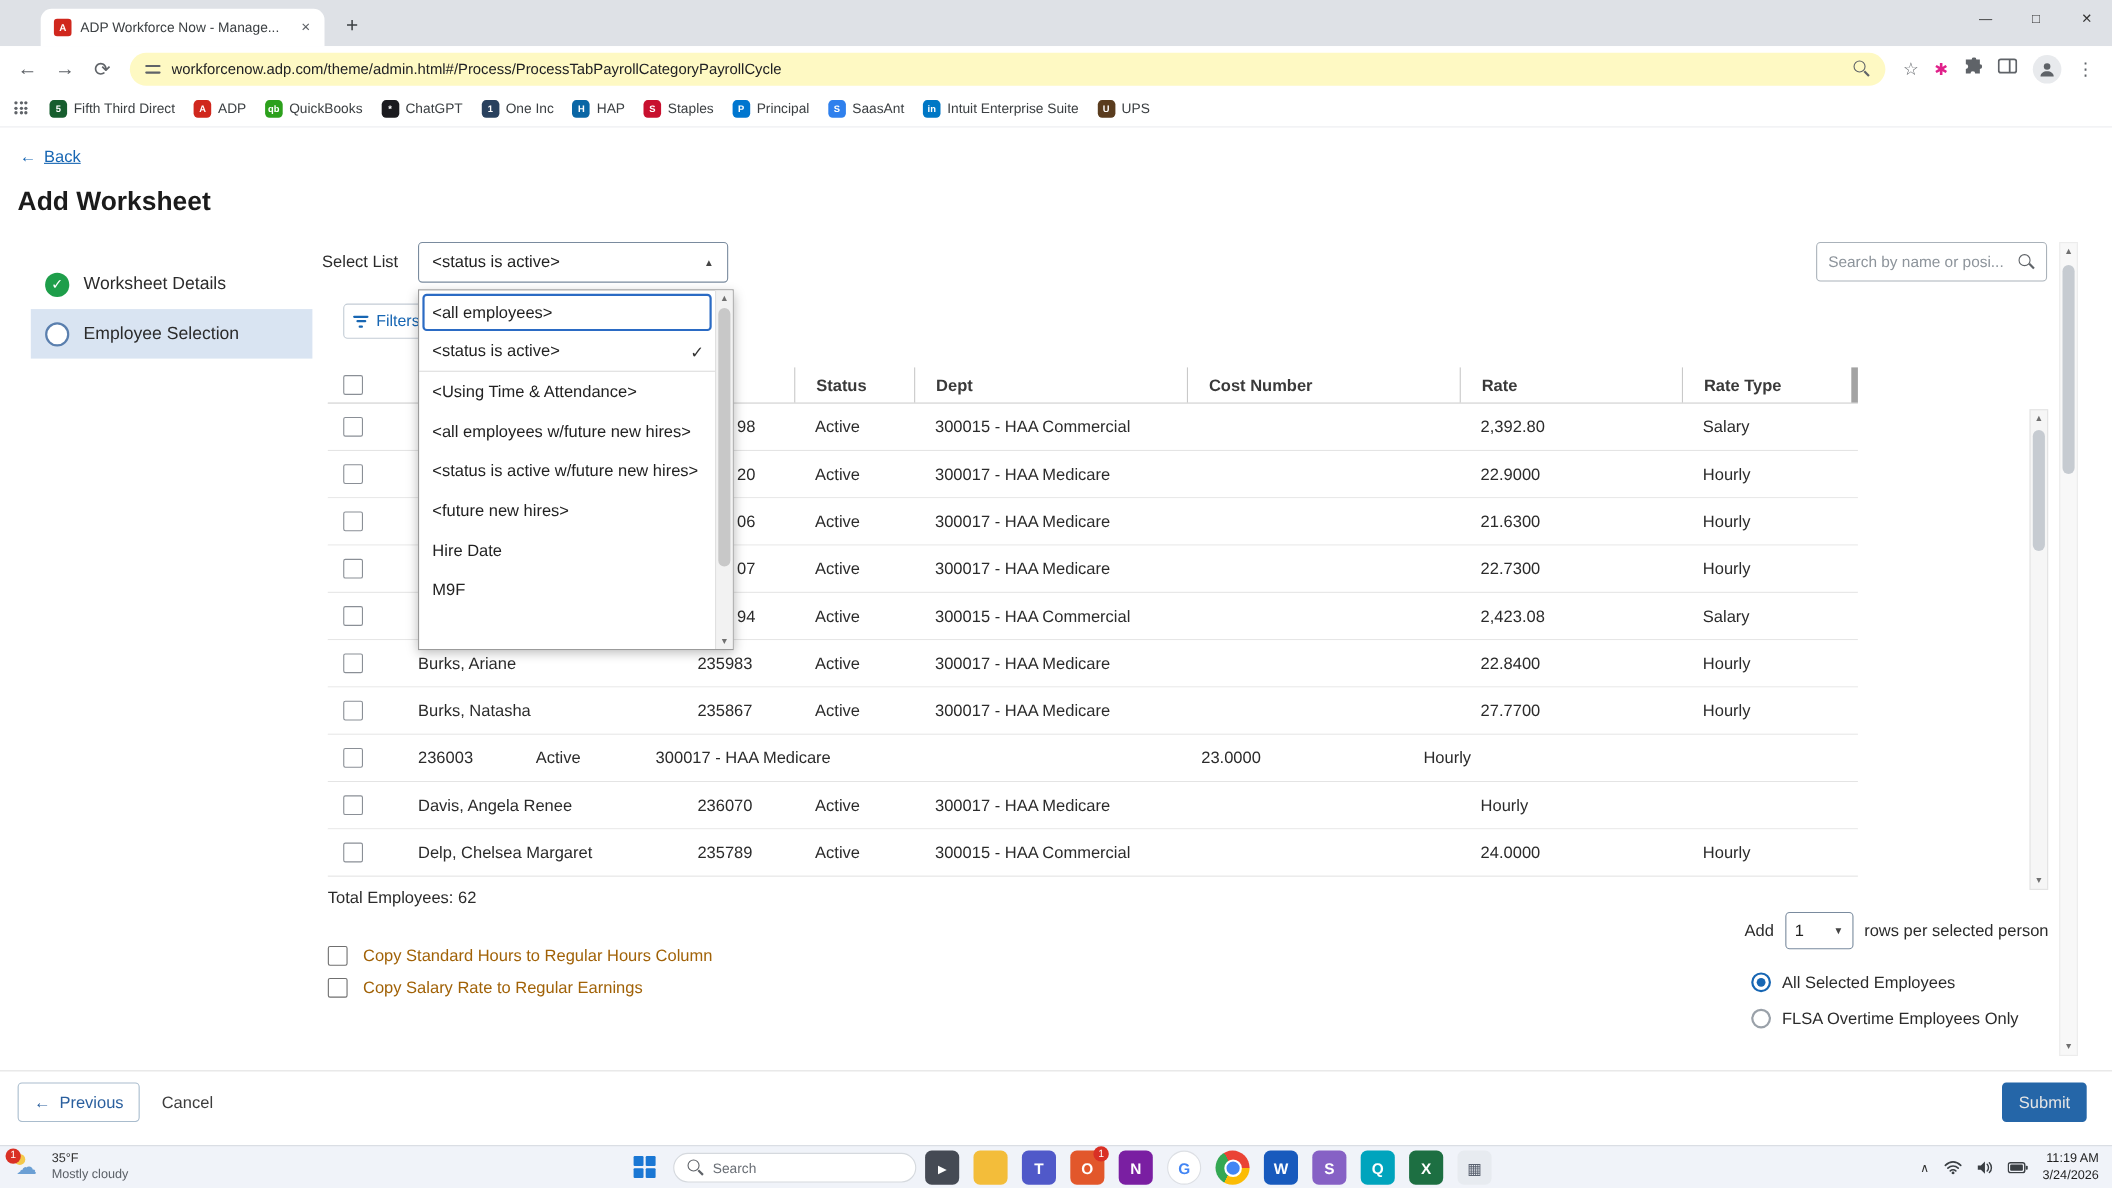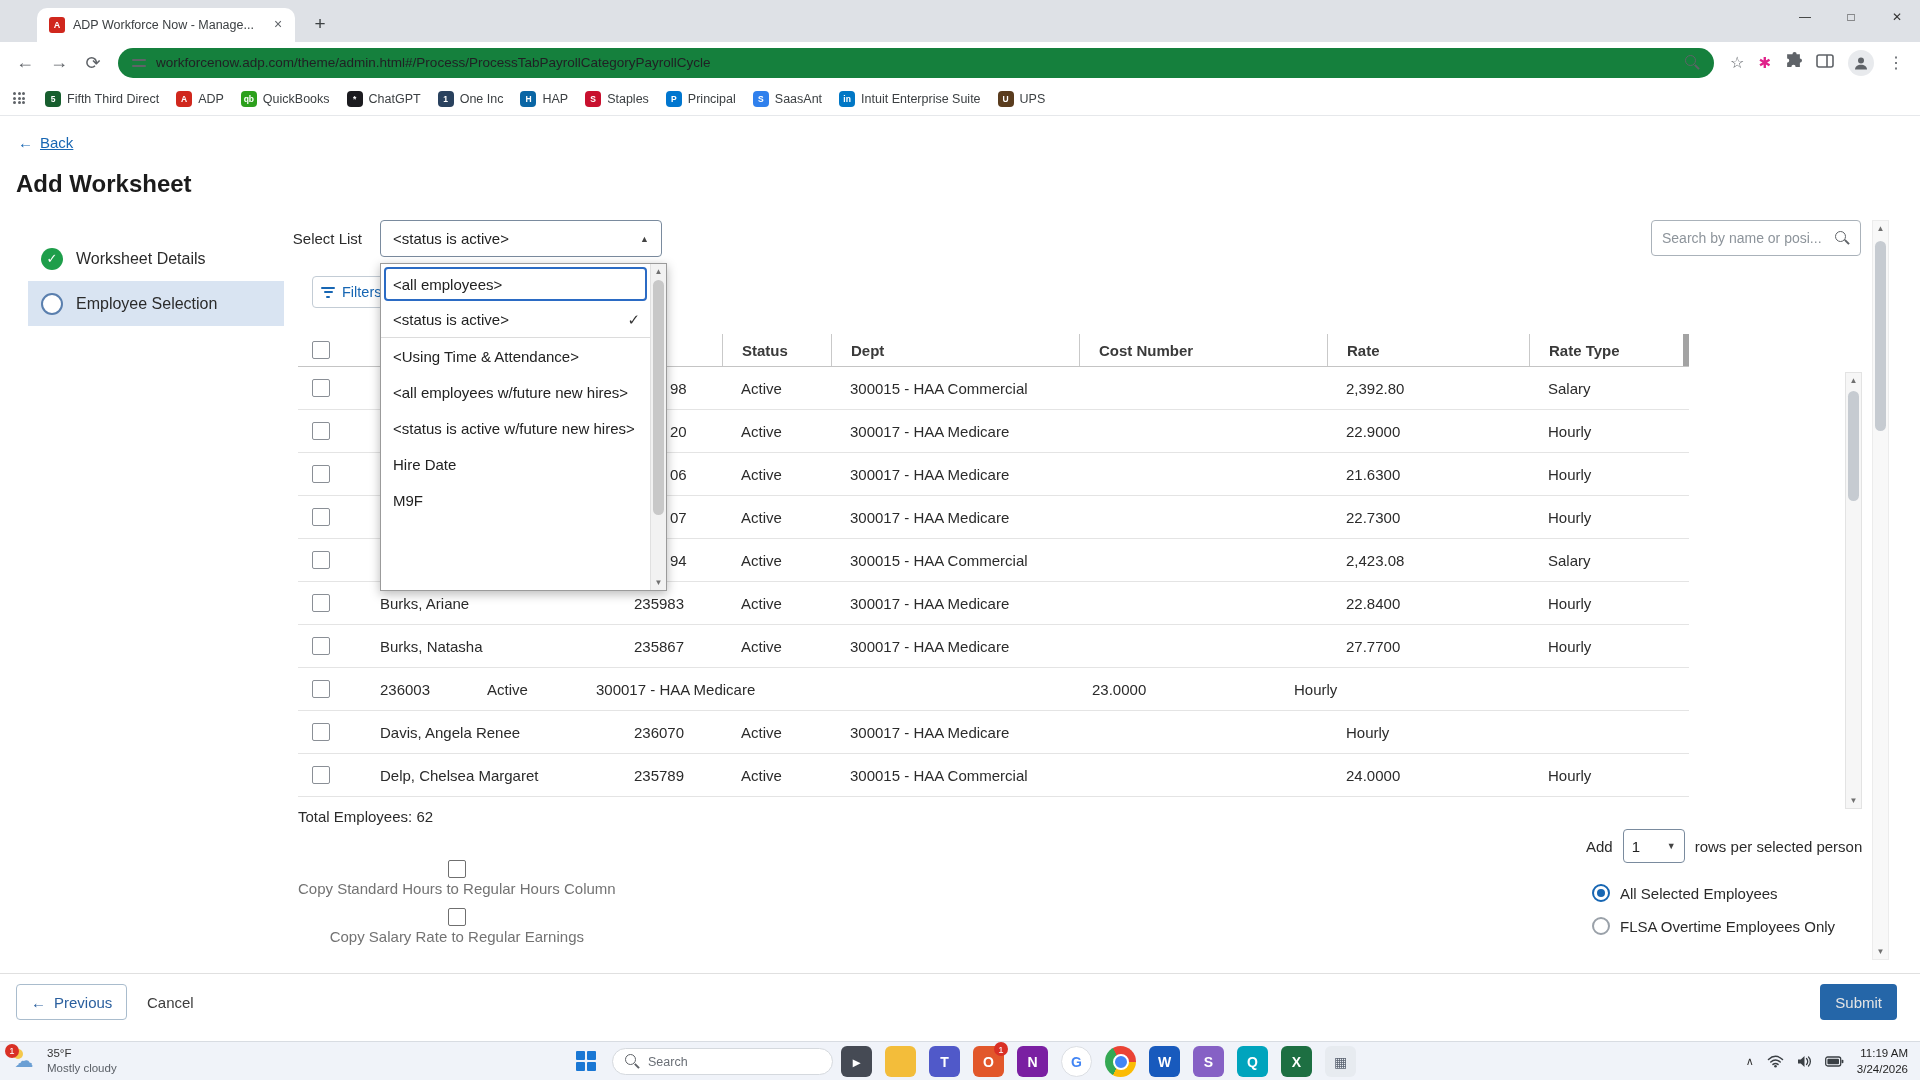--- a/index.html
+++ b/index.html
@@ -15,21 +15,21 @@
   .tab-favicon { width:16px; height:16px; border-radius:3px; background:#d0271d; color:#fff; font-size:9px;
                  font-weight:bold; display:flex; align-items:center; justify-content:center; flex:none; }
   .tab-title { flex:1; font-size:12.5px; color:#3c4043; white-space:nowrap; overflow:hidden; }
   .tab-close { font-size:14px; color:#5f6368; width:18px; height:18px; line-height:17px; text-align:center; border-radius:50%; flex:none;}
   .new-tab { position:absolute; left:306px; top:11px; width:28px; height:28px; text-align:center; line-height:26px; font-size:19px; color:#3c4043; }
   .win-controls { position:absolute; right:0; top:0; display:flex; }
   .win-btn { width:46px; height:34px; display:flex; align-items:center; justify-content:center; font-size:12px; color:#333; }
 
   .toolbar { position:absolute; top:42px; left:0; right:0; height:41px; background:#fff; display:flex; align-items:center; padding:0 8px; }
   .nav-btn { width:34px; height:34px; display:flex; align-items:center; justify-content:center; font-size:18px; color:#5f6368; border-radius:50%; flex:none; }
-  .omnibox { flex:1; height:30px; background:#15803d; border-radius:15px; display:flex; align-items:center; padding:0 14px; gap:10px; margin:0 8px; min-width:0; }
+  .omnibox { flex:1; height:30px; background:#fef9c3; border-radius:15px; display:flex; align-items:center; padding:0 14px; gap:10px; margin:0 8px; min-width:0; }
   .tune { width:14px; height:12px; position:relative; flex:none; }
   .tune::before,.tune::after { content:""; position:absolute; left:0; right:0; height:2px; background:#5f6368; border-radius:1px; }
   .tune::before { top:2px; } .tune::after { bottom:2px; }
   .omni-url { flex:1; font-size:13.5px; color:#202124; white-space:nowrap; overflow:hidden; }
   .mag { position:relative; width:15px; height:15px; flex:none; }
   .mag::before { content:""; position:absolute; width:9px; height:9px; border:1.8px solid #5f6368; border-radius:50%; left:0; top:0; }
   .mag::after { content:""; position:absolute; width:6px; height:1.8px; background:#5f6368; transform:rotate(45deg); left:8.5px; top:10.5px; }
   .toolbar-right { display:flex; align-items:center; gap:14px; padding:0 8px; flex:none; }
   .tb-glyph { font-size:16px; color:#5f6368; }
   .pink-ext { color:#e0218a; font-size:15px; }
@@ -95,21 +95,21 @@
   .sb-arrow.up { top:0; } .sb-arrow.down { bottom:0; }
   .sb-thumb { position:absolute; left:2px; right:2px; background:#c6cbd1; border-radius:6px; }
   .t-scroll { left:1547px; top:38px; width:17px; height:437px; }
   .t-scroll .sb-thumb { top:18px; height:110px; }
   .page-scroll { position:absolute; right:31px; top:104px; width:17px; height:740px; background:#f8f8f8; border:1px solid #ececec; }
   .page-scroll .sb-thumb { top:20px; height:190px; }
 
   .total { position:absolute; left:298px; top:692px; font-size:15px; color:#2b2b2b; }
 
   .copy-opts { position:absolute; left:298px; top:744px; display:flex; flex-direction:column; gap:11px; }
-  .copy-opt { display:flex; align-items:center; gap:2px; font-size:15px; color:#737373;flex-direction:column; }
+  .copy-opt { display:flex; align-items:center; gap:14px; font-size:15px; color:#a16207; }
   .copy-opt .cb { border-color:#6f6f6f; }
 
   .add-rows { position:absolute; left:1586px; top:713px; display:flex; align-items:center; gap:10px; font-size:15px; color:#2b2b2b; white-space:nowrap; }
   .rows-select { width:62px; height:34px; border:1px solid #7a8b9e; border-radius:4px; background:#fff; display:flex; align-items:center; padding:0 8px; font-size:15px; color:#222; }
   .rows-select .caret { margin-left:auto; font-size:9px; color:#444; }
 
   .radio-group { position:absolute; left:1592px; top:768px; display:flex; flex-direction:column; gap:15px; }
   .radio-opt { display:flex; align-items:center; gap:10px; font-size:15px; color:#2b2b2b; white-space:nowrap; }
   .radio { width:18px; height:18px; border-radius:50%; border:2px solid #9aa1a9; background:#fff; position:relative; flex:none; }
   .radio.checked { border-color:var(--link); }
@@ -553,20 +553,24 @@
           <div class="dd-opt">
             <span>&lt;all employees w/future new hires&gt;</span>
 
           </div>
 
           <div class="dd-opt">
             <span>&lt;status is active w/future new hires&gt;</span>
 
           </div>
 
+          <div class="dd-opt">
+            <span>&lt;future new hires&gt;</span>
+
+          </div>
 
 
           <div class="dd-opt">
             <span>Hire Date</span>
 
           </div>
 
           <div class="dd-opt">
             <span>M9F</span>
 

